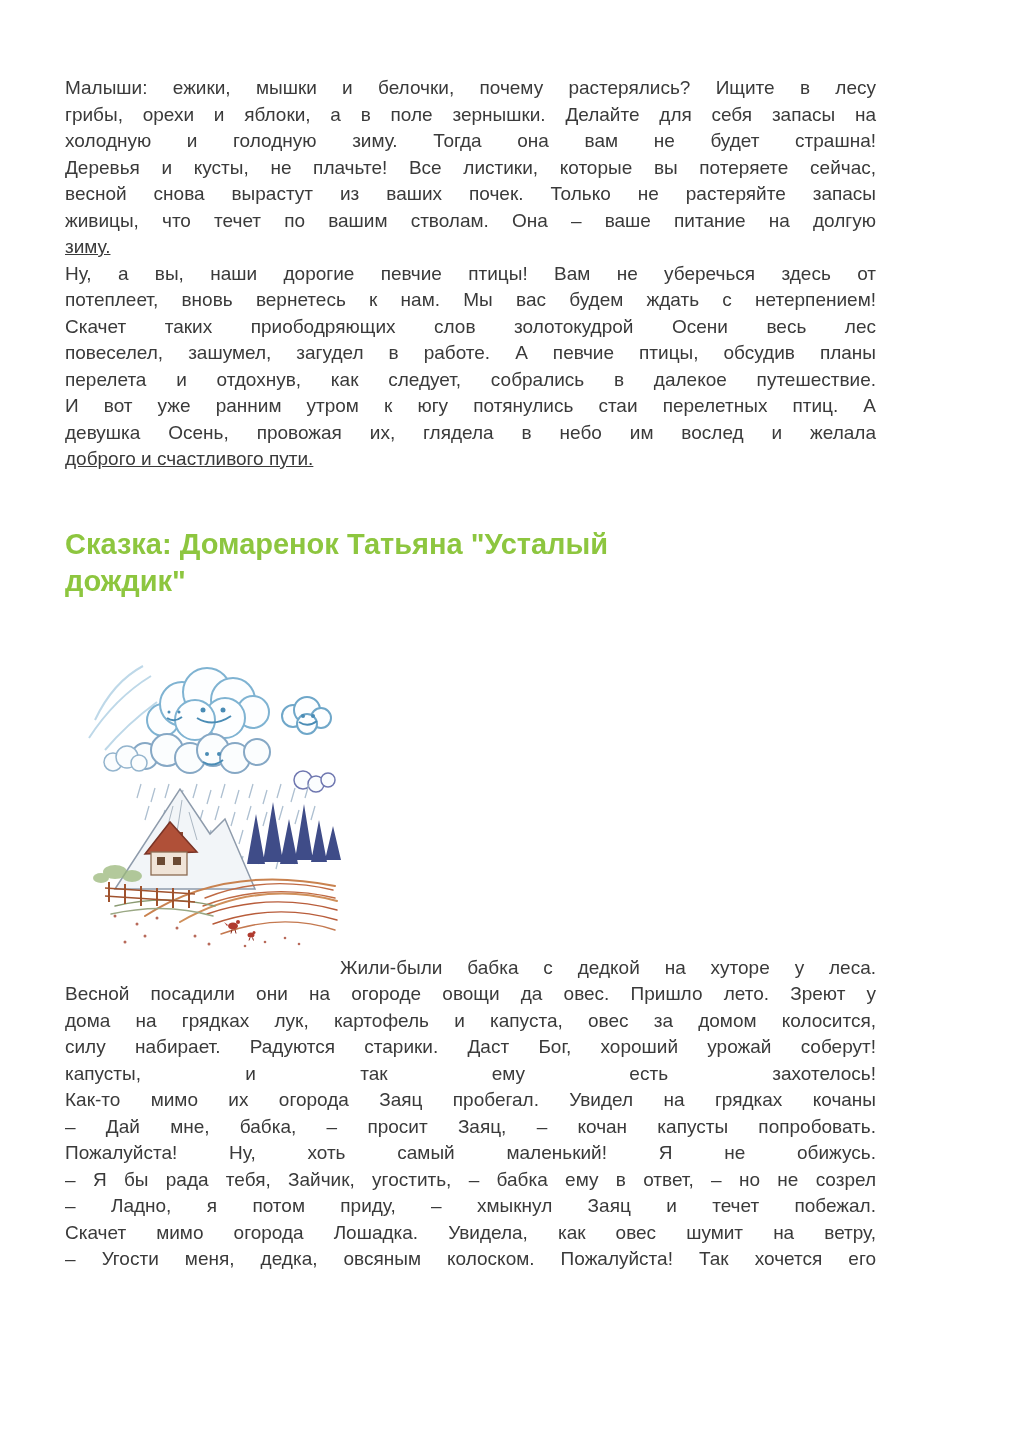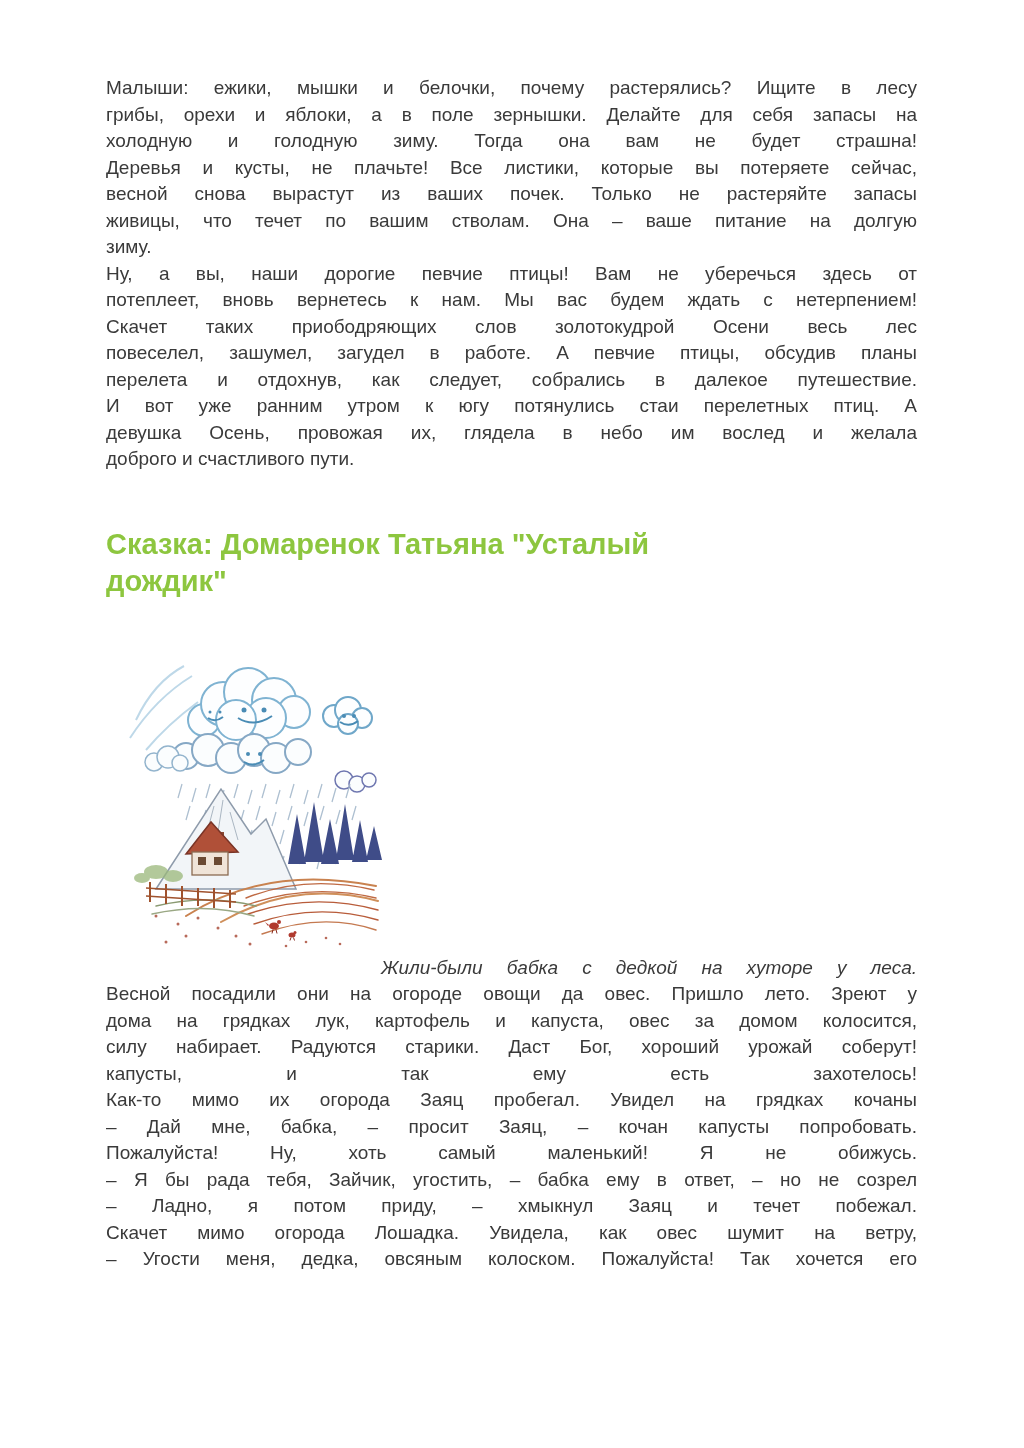--- a/index.html
+++ b/index.html
@@ -4,44 +4,44 @@
 <style>
   html, body { margin: 0; padding: 0; }
   body {
     width: 1024px; height: 1448px;
     background: #ffffff;
     font-family: "Liberation Sans", sans-serif;
     color: #3a3a3a;
     overflow: hidden;
   }
   .content {
-    margin-left: 106px;
+    margin-left: 65px;
     width: 811px;
     padding-top: 75px;
     font-size: 19px;
     line-height: 26.5px;
   }
   .line {
     text-align: justify;
     text-align-last: justify;
     white-space: normal;
   }
-  .line.plain { text-align-last: left; }
+  .line.plain { text-align-last: left; text-decoration: underline; }
   .heading {
     color: #8dc63f;
     font-weight: bold;
     font-size: 29px;
     line-height: 37px;
     margin-top: 53px;
   }
   .illustration-wrap {
     margin: 54px 0 6px 20px;
     width: 265px; height: 295px;
   }
-  .first-line { padding-left: 275px; font-style: italic; }
+  .first-line { padding-left: 275px; }
 </style>
 </head>
 <body>
 
 <div class="content">
 
   <div>
     <div class="line">Малыши: ежики, мышки и белочки, почему растерялись? Ищите в лесу</div>
     <div class="line">грибы, орехи и яблоки, а в поле зернышки. Делайте для себя запасы на</div>
     <div class="line">холодную и голодную зиму. Тогда она вам не будет страшна!</div>

